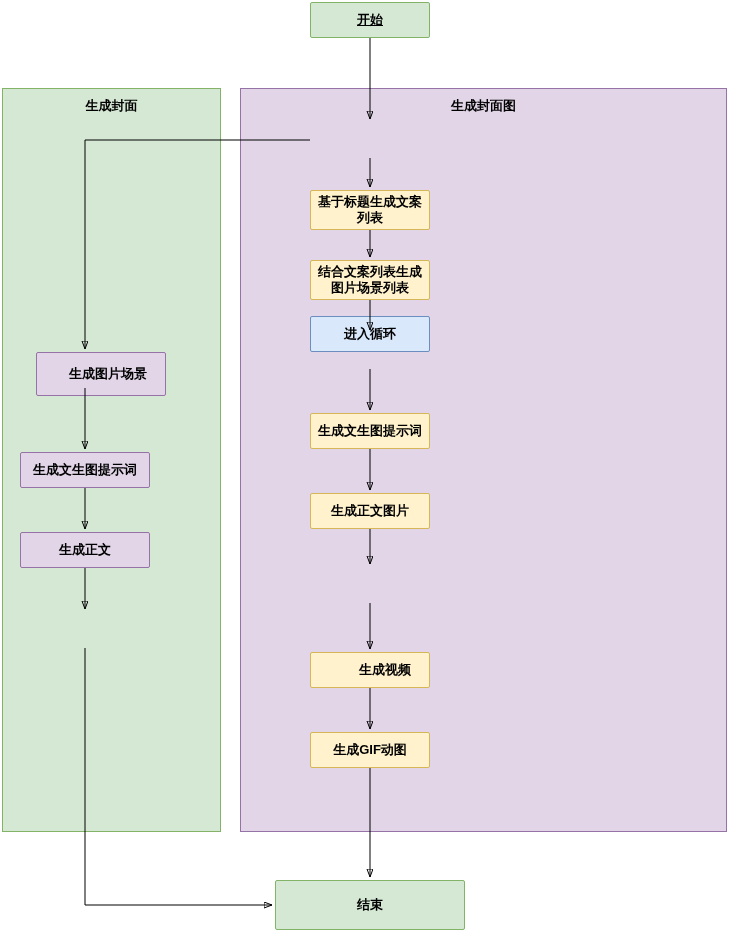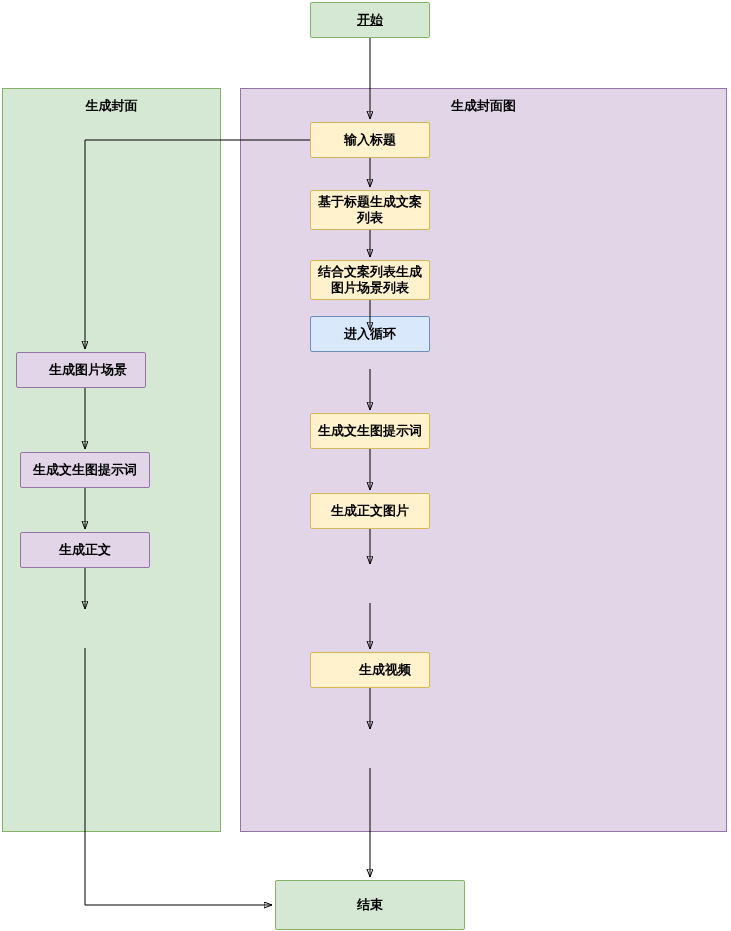--- a/index.html
+++ b/index.html
@@ -92,37 +92,37 @@
   </div>
 
   <div class="panel purple" style="left:240px; top:88px; width:487px; height:744px;">
     <div class="panel-title">生成封面图</div>
   </div>
 
   <div class="node green" style="left:310px; top:2px; width:120px; height:36px;text-decoration:underline;">开始</div>
 
   <div class="node green" style="left:275px; top:880px; width:190px; height:50px;">结束</div>
 
-  <div class="node yellow" style="left:310px; top:122px; width:120px; height:36px;">输入标题</div>
 
   <div class="node yellow" style="left:310px; top:190px; width:120px; height:40px;">基于标题生成文案列表</div>
 
   <div class="node yellow" style="left:310px; top:260px; width:120px; height:40px;">结合文案列表生成图片场景列表</div>
 
   <div class="node blue" style="left:310px; top:316px; width:120px; height:36px;">进入循环</div>
 
   <div class="node yellow" style="left:310px; top:413px; width:120px; height:36px;">生成文生图提示词</div>
 
   <div class="node yellow" style="left:310px; top:493px; width:120px; height:36px;">生成正文图片</div>
 
 
   <div class="node yellow" style="left:310px; top:652px; width:120px; height:36px;padding-left:36px;">生成视频</div>
 
+  <div class="node yellow" style="left:310px; top:732px; width:120px; height:36px;">生成GIF动图</div>
 
-  <div class="node purple" style="left:16px; top:352px; width:130px; height:36px;padding-left:20px;">生成图片场景</div>
+  <div class="node purple" style="left:36px; top:352px; width:130px; height:44px;padding-left:20px;">生成图片场景</div>
 
   <div class="node purple" style="left:20px; top:452px; width:130px; height:36px;">生成文生图提示词</div>
 
   <div class="node purple" style="left:20px; top:532px; width:130px; height:36px;">生成正文</div>
 
 
   <svg class="connectors" width="731" height="931" viewBox="0 0 731 931">
     <defs>
       <marker id="arrow" markerWidth="10" markerHeight="10" refX="8" refY="3" orient="auto" markerUnits="strokeWidth">
         <path d="M0,0 L8,3 L0,6 Z" fill="#000000" stroke="none"></path>

